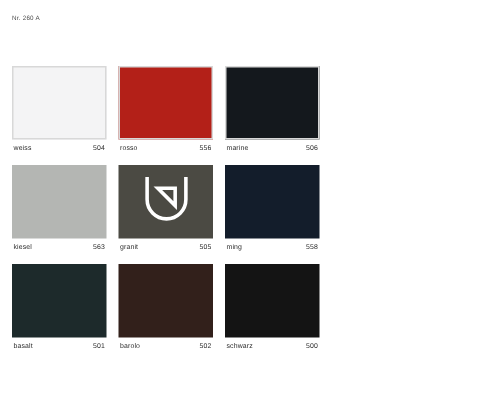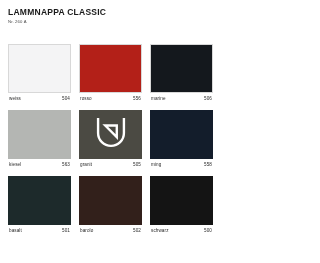--- a/index.html
+++ b/index.html
@@ -105,21 +105,20 @@
     letter-spacing: 0.1px;
     line-height: 6px;
   }
 </style>
 </head>
 <body>
 
 <div class="card">
 
   <div class="header">
-    <div class="title">LAMMNAPPA CLASSIC</div>
     <div class="subtitle">Nr. 260 A</div>
   </div>
 
   <div class="grid">
 
     <div class="row">
       <div class="cell">
         <div class="swatch bordered" style="background-color: rgb(244, 244, 245);"></div>
         <div class="label">
           <span class="name">weiss</span>

